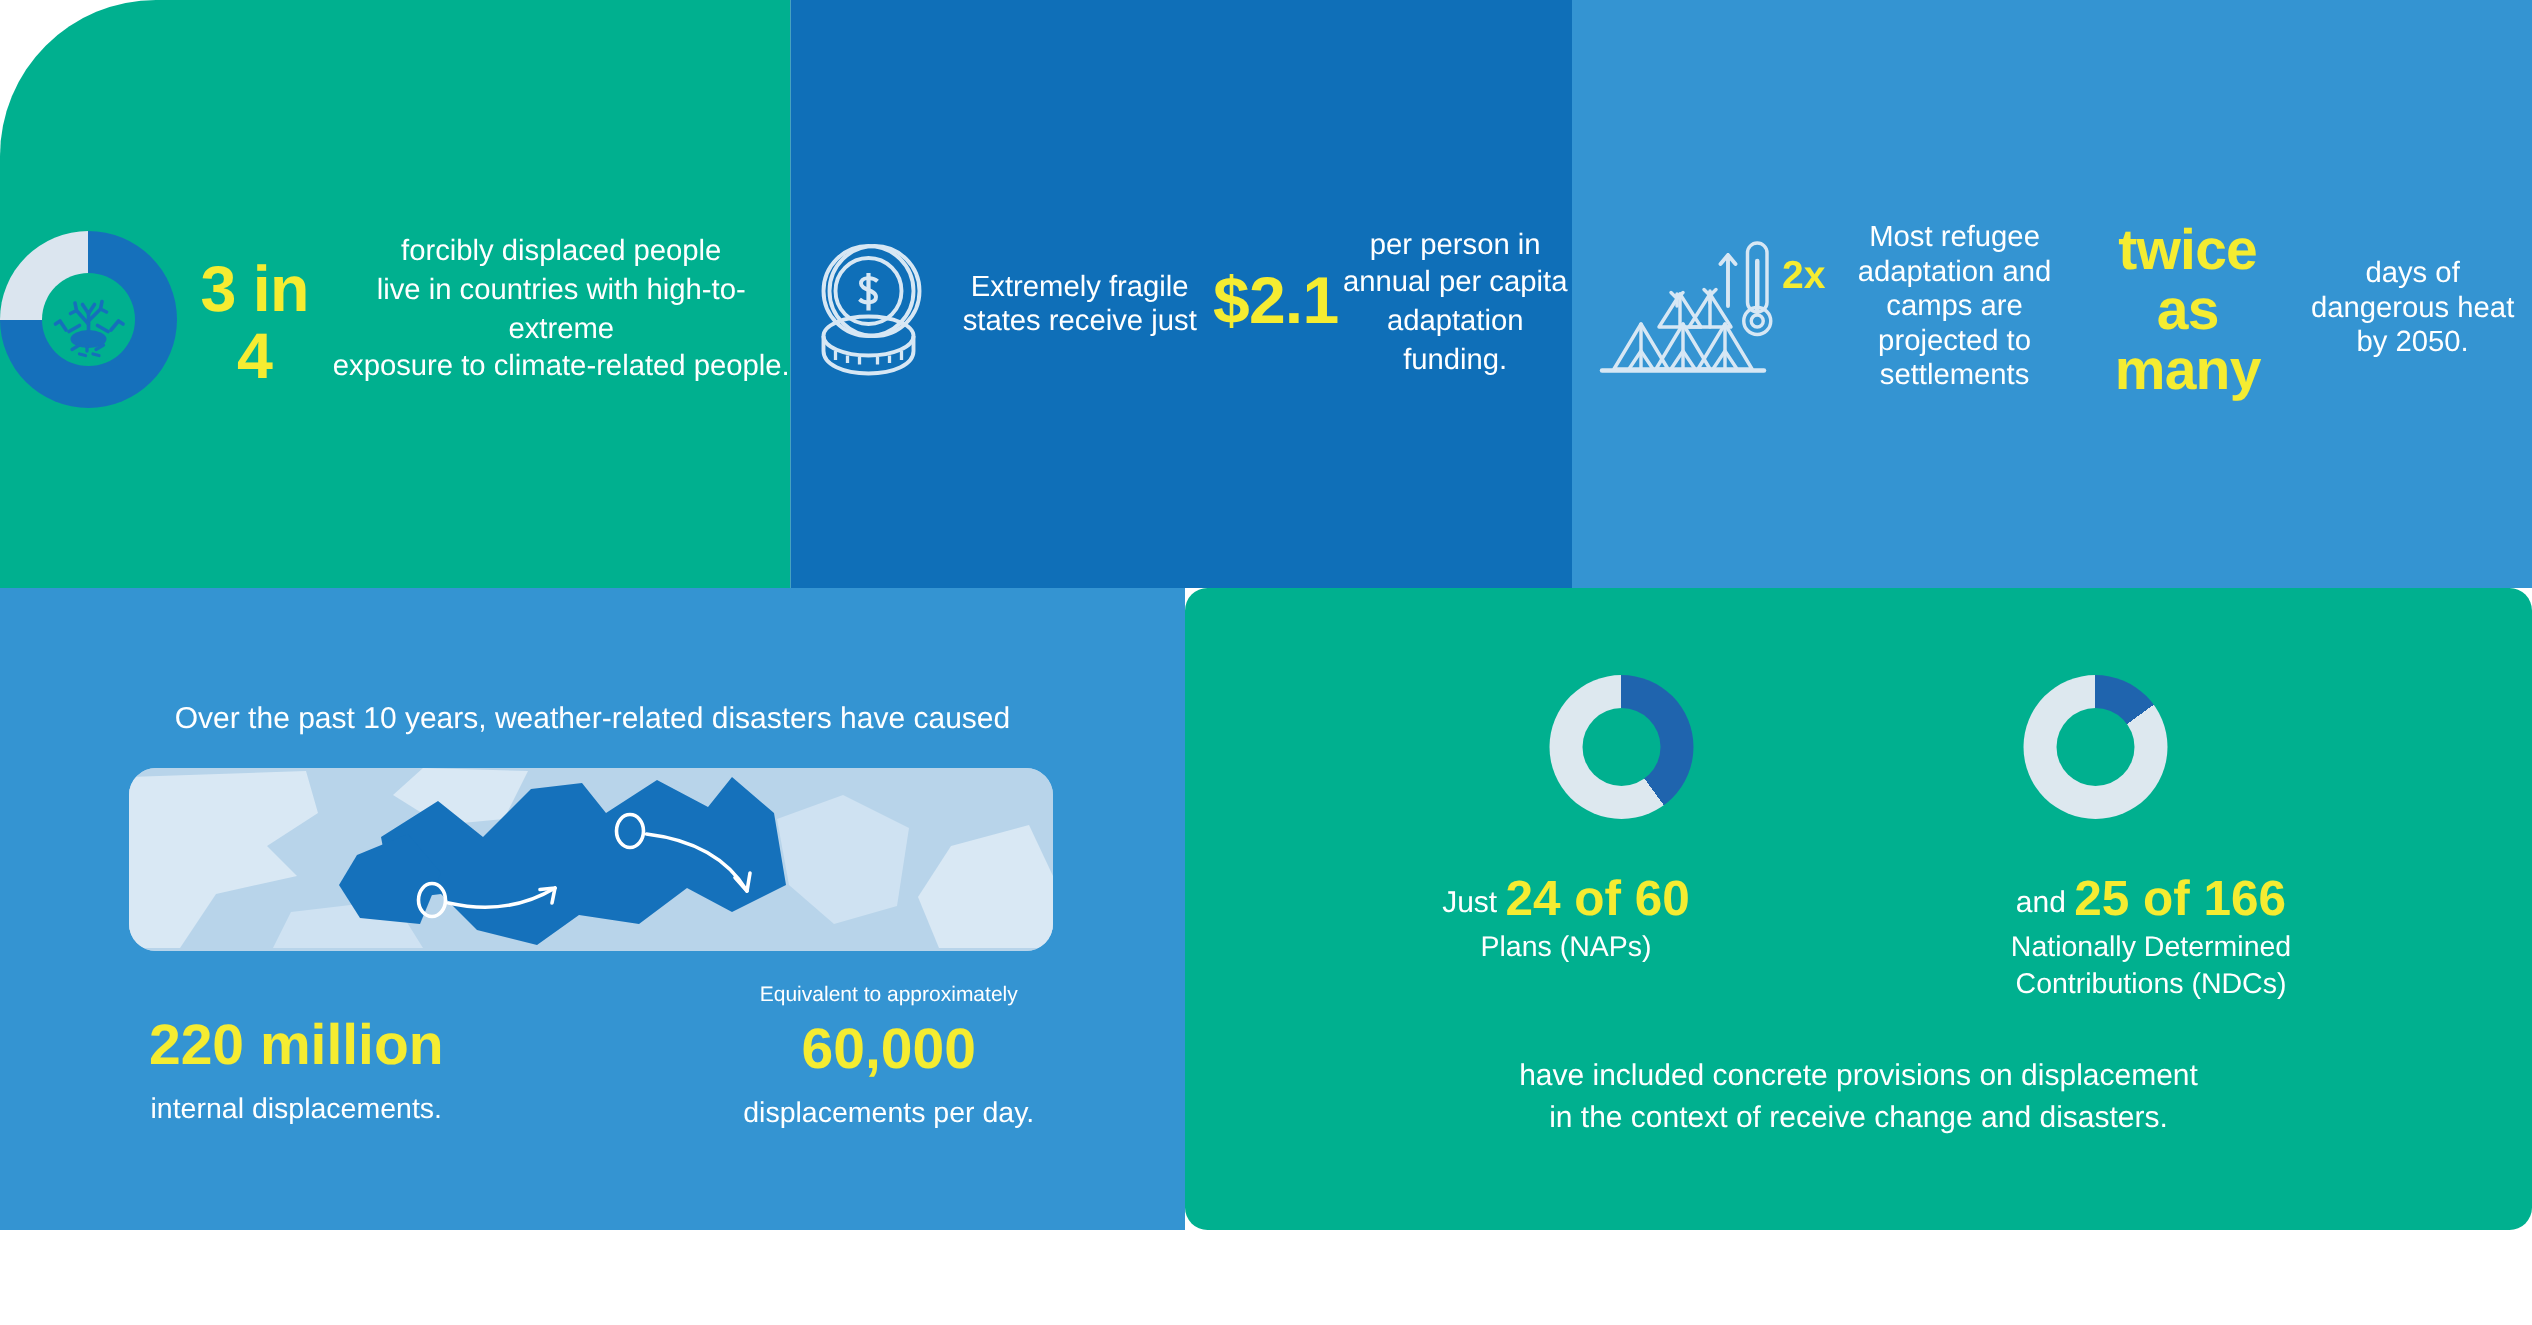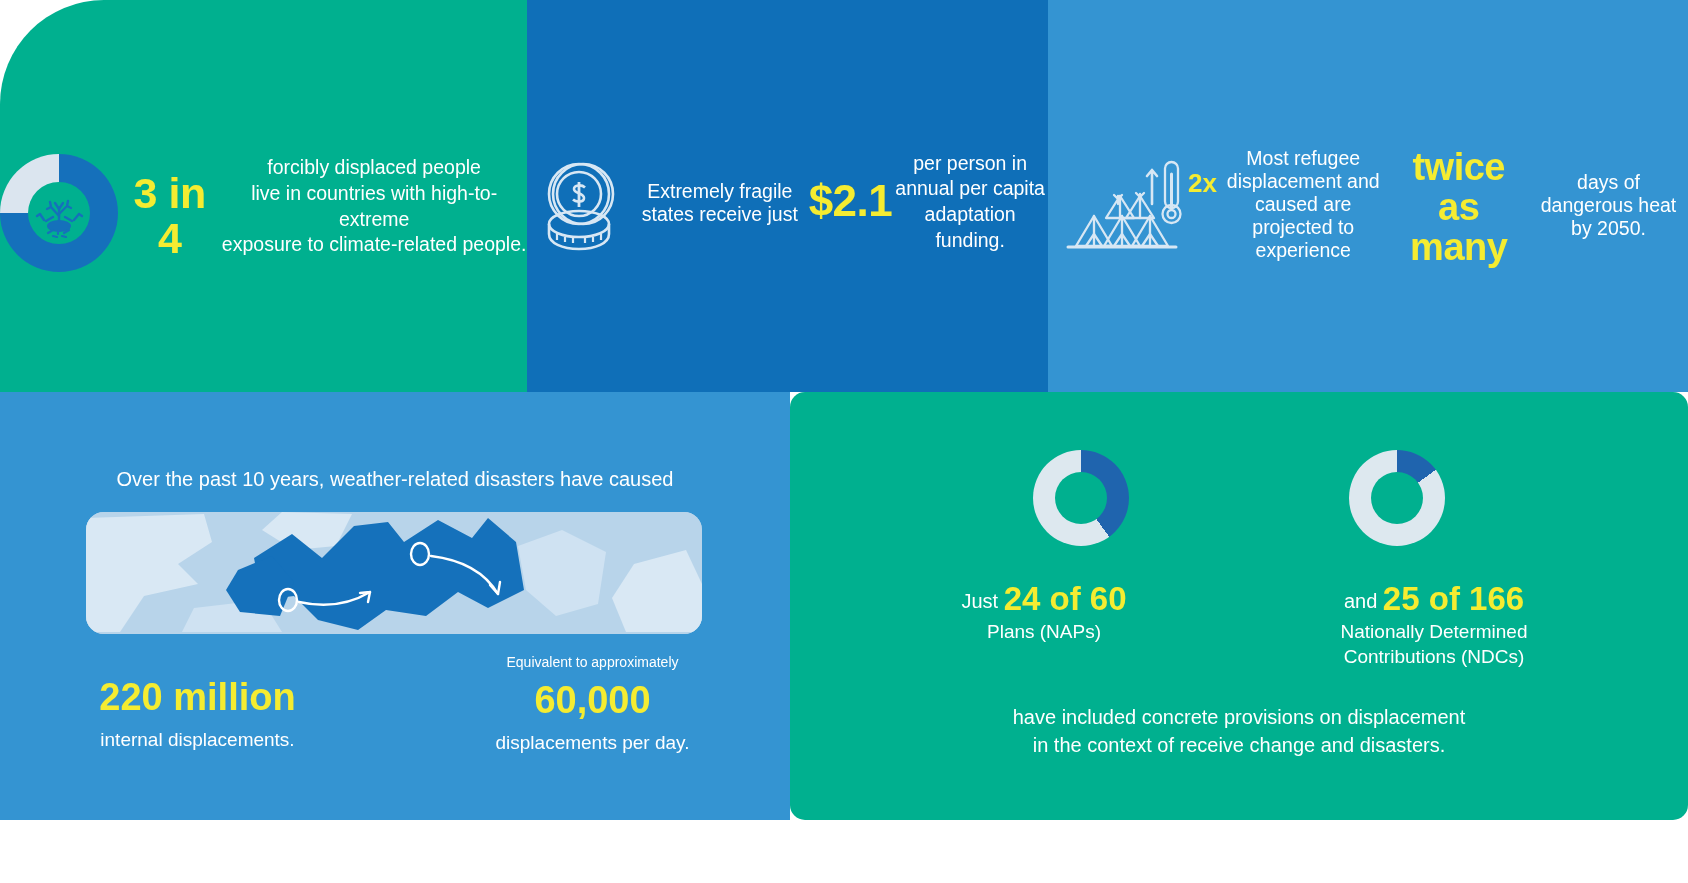--- a/index.html
+++ b/index.html
@@ -222,22 +222,22 @@
               <circle cx="123.5" cy="60" r="9"></circle>
               <circle cx="123.5" cy="60" r="4"></circle>
               <path d="M123.5 54 L123.5 20" stroke-width="3"></path>
 
               <path d="M104 50 L104 16 M104 16 L99 22 M104 16 L109 22" stroke-width="2.6"></path>
             </g>
             <text x="140" y="38" fill="#f5ec31" font-family="Liberation Sans, sans-serif" font-size="26" font-weight="bold">2x</text>
           </svg>
         </div>
         <div class="lead">
-          <div>Most refugee displacement and</div>
-          <div>caused are projected to experience</div>
+          <div>Most refugee adaptation and</div>
+          <div>camps are projected to settlements</div>
         </div>
         <div class="stat-big">twice as many</div>
         <div class="tail">days of dangerous heat by 2050.</div>
       </div>
     </div>
   </div>
 
   <div class="row2">
 
     <div class="p4">

